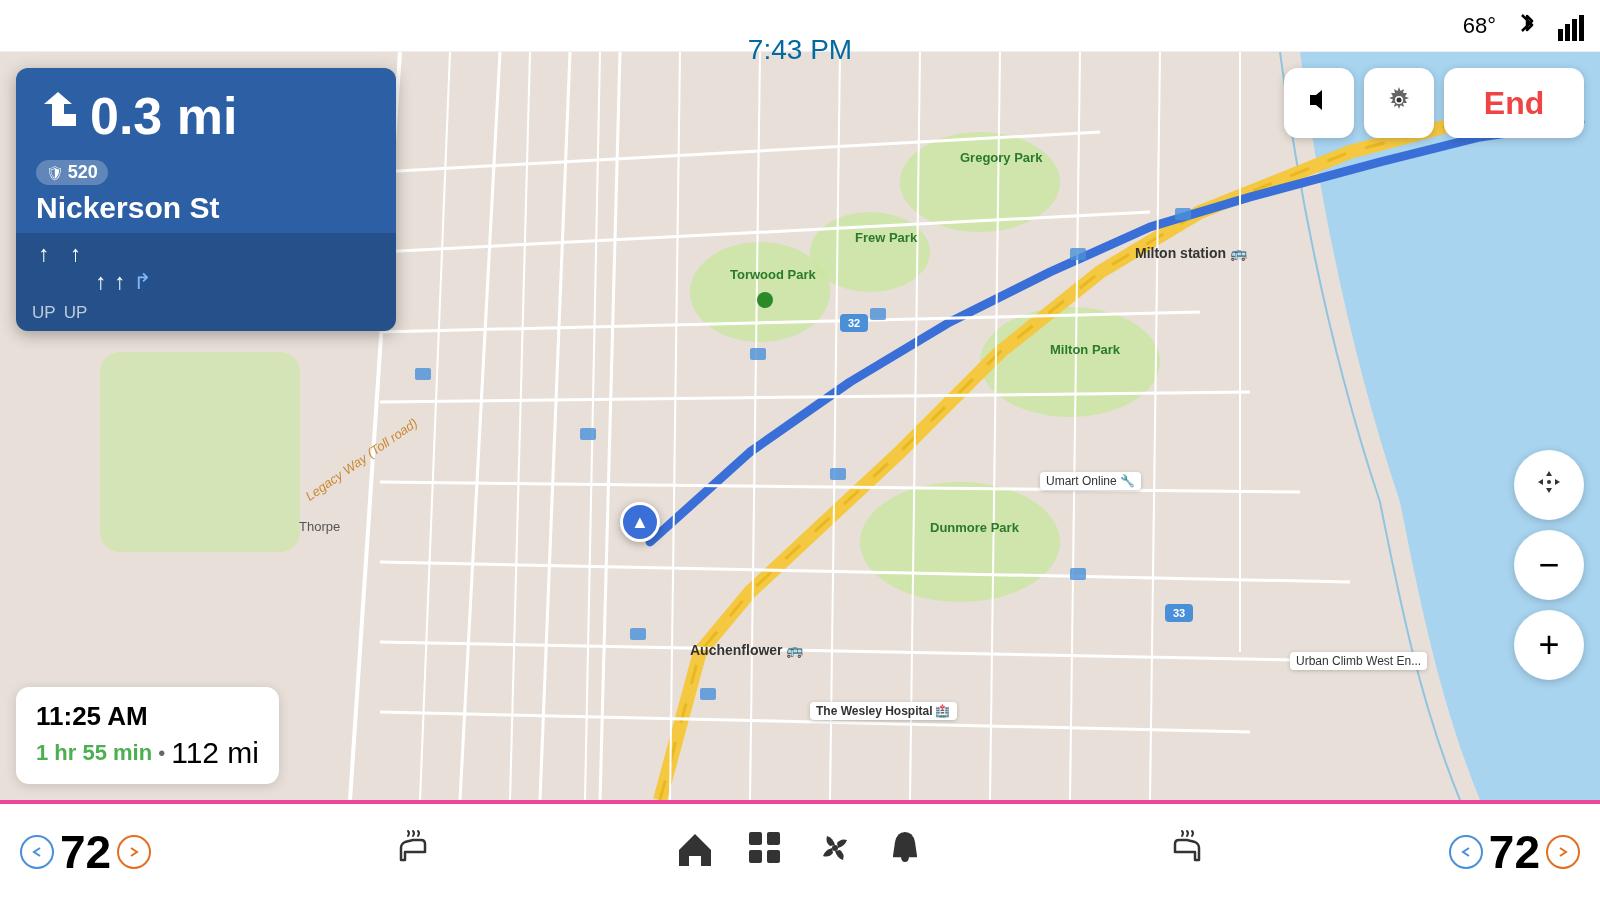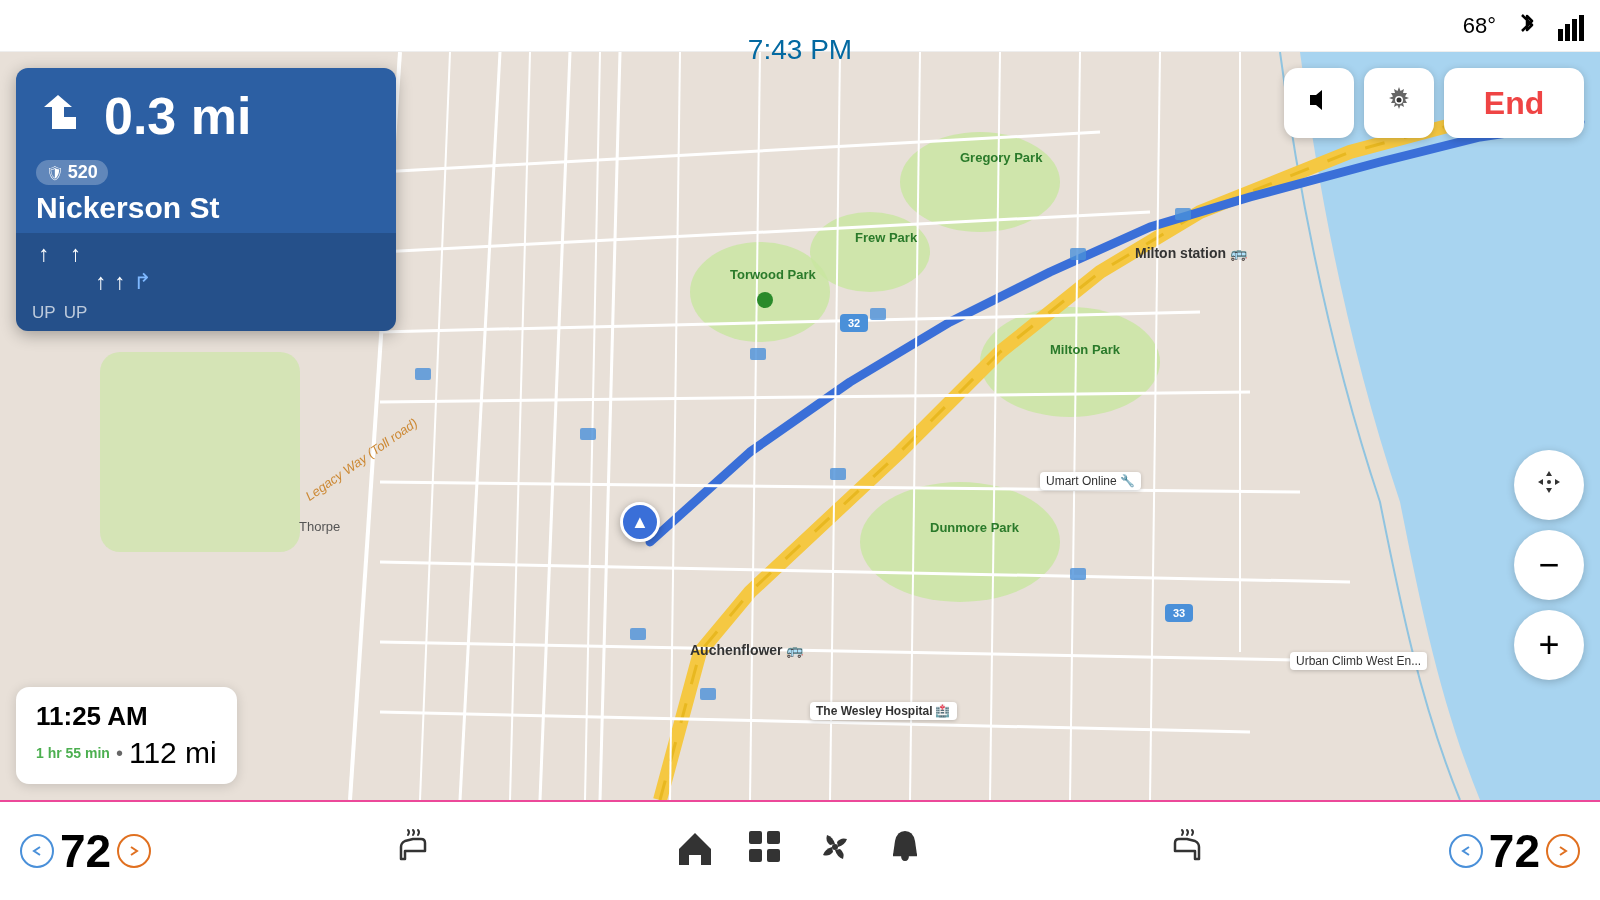--- a/index.html
+++ b/index.html
@@ -29,21 +29,21 @@
     
     #map-svg { position: absolute; top: 0; left: 0; width: 100%; height: 100%; }
 
     
     #nav-card {
       position: absolute; top: 16px; left: 16px; width: 380px;
       background: #2c5fa3; border-radius: 12px; overflow: hidden; z-index: 50;
       box-shadow: 0 4px 16px rgba(0,0,0,0.3);
     }
     #nav-distance-row {
-      display: flex; align-items: flex-end; padding: 18px 8px 10px 16px; gap: 22px;
+      display: flex; align-items: flex-start; padding: 18px 8px 10px 16px; gap: 8px;
     }
     #turn-arrow-icon { color: #fff; font-size: 42px; line-height: 1; }
     #nav-distance { font-size: 52px; font-weight: 700; color: #fff; }
     #nav-street-row { padding: 4px 20px 8px 20px; }
     #nav-route-badge {
       display: inline-flex; align-items: center; gap: 4px;
       background: rgba(255,255,255,0.25); border-radius: 20px;
       padding: 2px 10px; margin-bottom: 4px;
     }
     #nav-route-number { font-size: 18px; color: #fff; font-weight: 600; }
@@ -62,21 +62,21 @@
     #next-turn-icon { color: #fff; font-size: 26px; }
     #next-street-name { font-size: 26px; font-weight: 600; color: #fff; }
 
     
     #eta-card {
       position: absolute; bottom: 16px; left: 16px;
       background: #fff; border-radius: 13px; padding: 14px 20px;
       box-shadow: 0 2px 12px rgba(0,0,0,0.15); z-index: 50; min-width: 220px;
     }
     #eta-time { font-size: 26px; font-weight: 700; color: #000; }
-    #eta-duration { font-size: 14px; color: #4caf50; font-weight: 600; }
+    #eta-duration { font-size: 22px; color: #4caf50; font-weight: 600; }
     #eta-distance { font-size: 30px; color: #000; }
 
     
     #top-controls {
       position: absolute; top: 16px; right: 16px;
       display: flex; align-items: center; gap: 10px; z-index: 50;
     }
     .map-btn {
       background: #fff; border-radius: 14px; border: none; cursor: pointer;
       display: flex; align-items: center; justify-content: center;
@@ -93,21 +93,21 @@
     }
     .map-control-btn {
       width: 70px; height: 70px; background: #fff; border-radius: 50%;
       border: none; cursor: pointer; display: flex; align-items: center; justify-content: center;
       font-size: 26px; box-shadow: 0 2px 8px rgba(0,0,0,0.2);
     }
 
     
     #bottom-bar {
       position: absolute; bottom: 0; left: 0; right: 0; height: 100px;
-      background: #fff; border-top: 2px solid #ec4899;
+      background: #fff; border-top: 4px solid #ec4899;
       display: flex; align-items: center; justify-content: space-between; padding: 0 20px;
       z-index: 100;
     }
     .bottom-section { display: flex; align-items: center; gap: 6px; }
     .temp-arrow {
       width: 34px; height: 34px; border-radius: 50%; border: 2px solid #ccc;
       background: #fff; font-size: 18px; cursor: pointer; display: flex;
       align-items: center; justify-content: center; color: #666;
     }
     .temp-arrow.left { color: #4a90d9; border-color: #4a90d9; }

